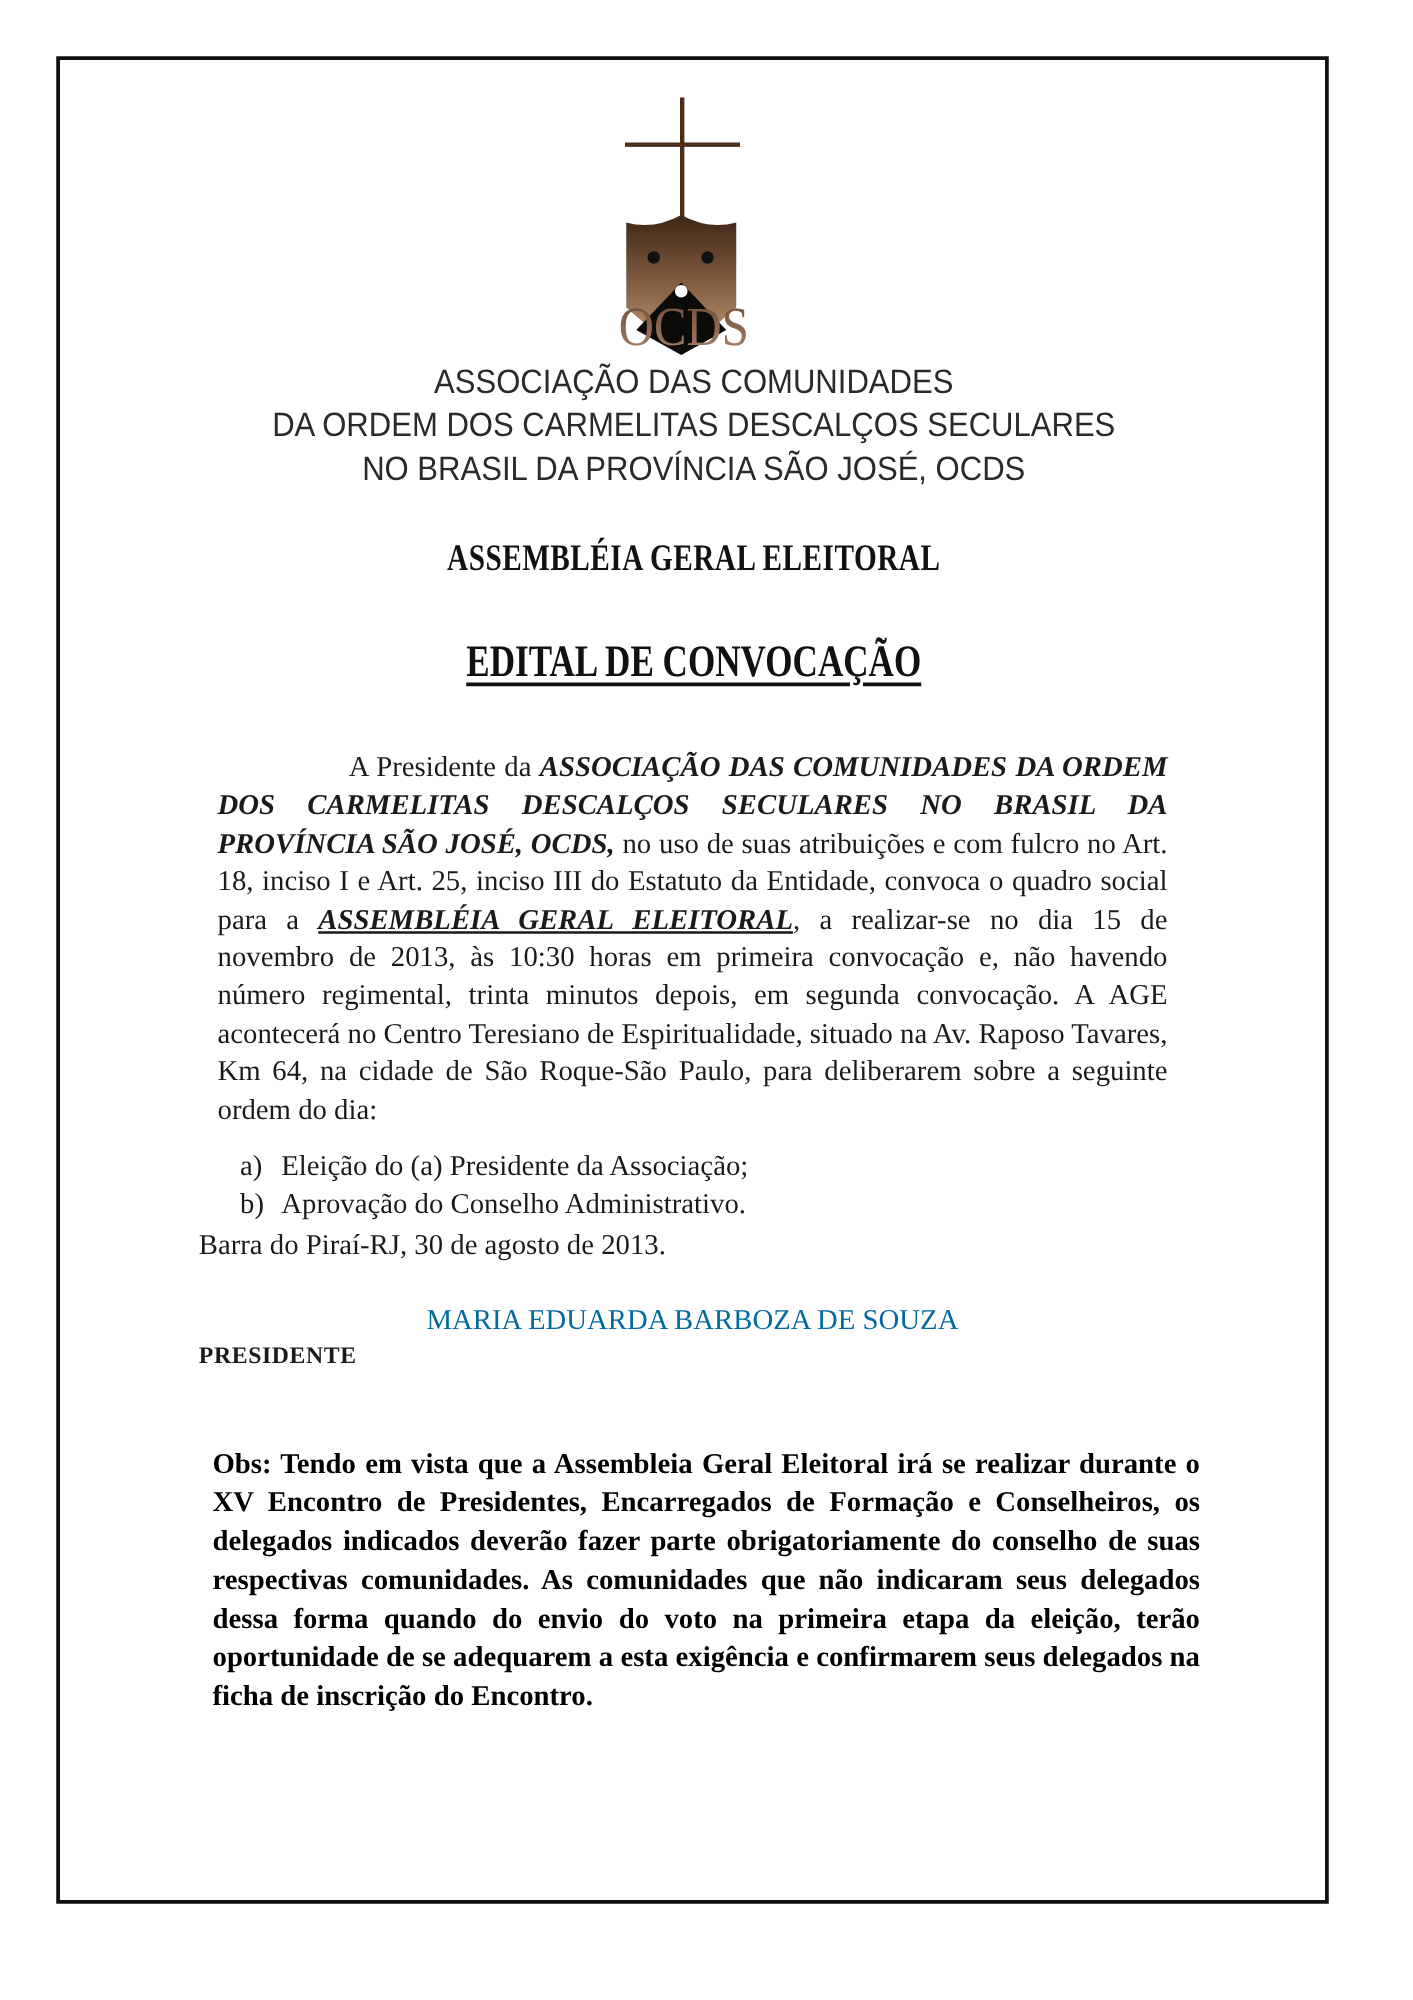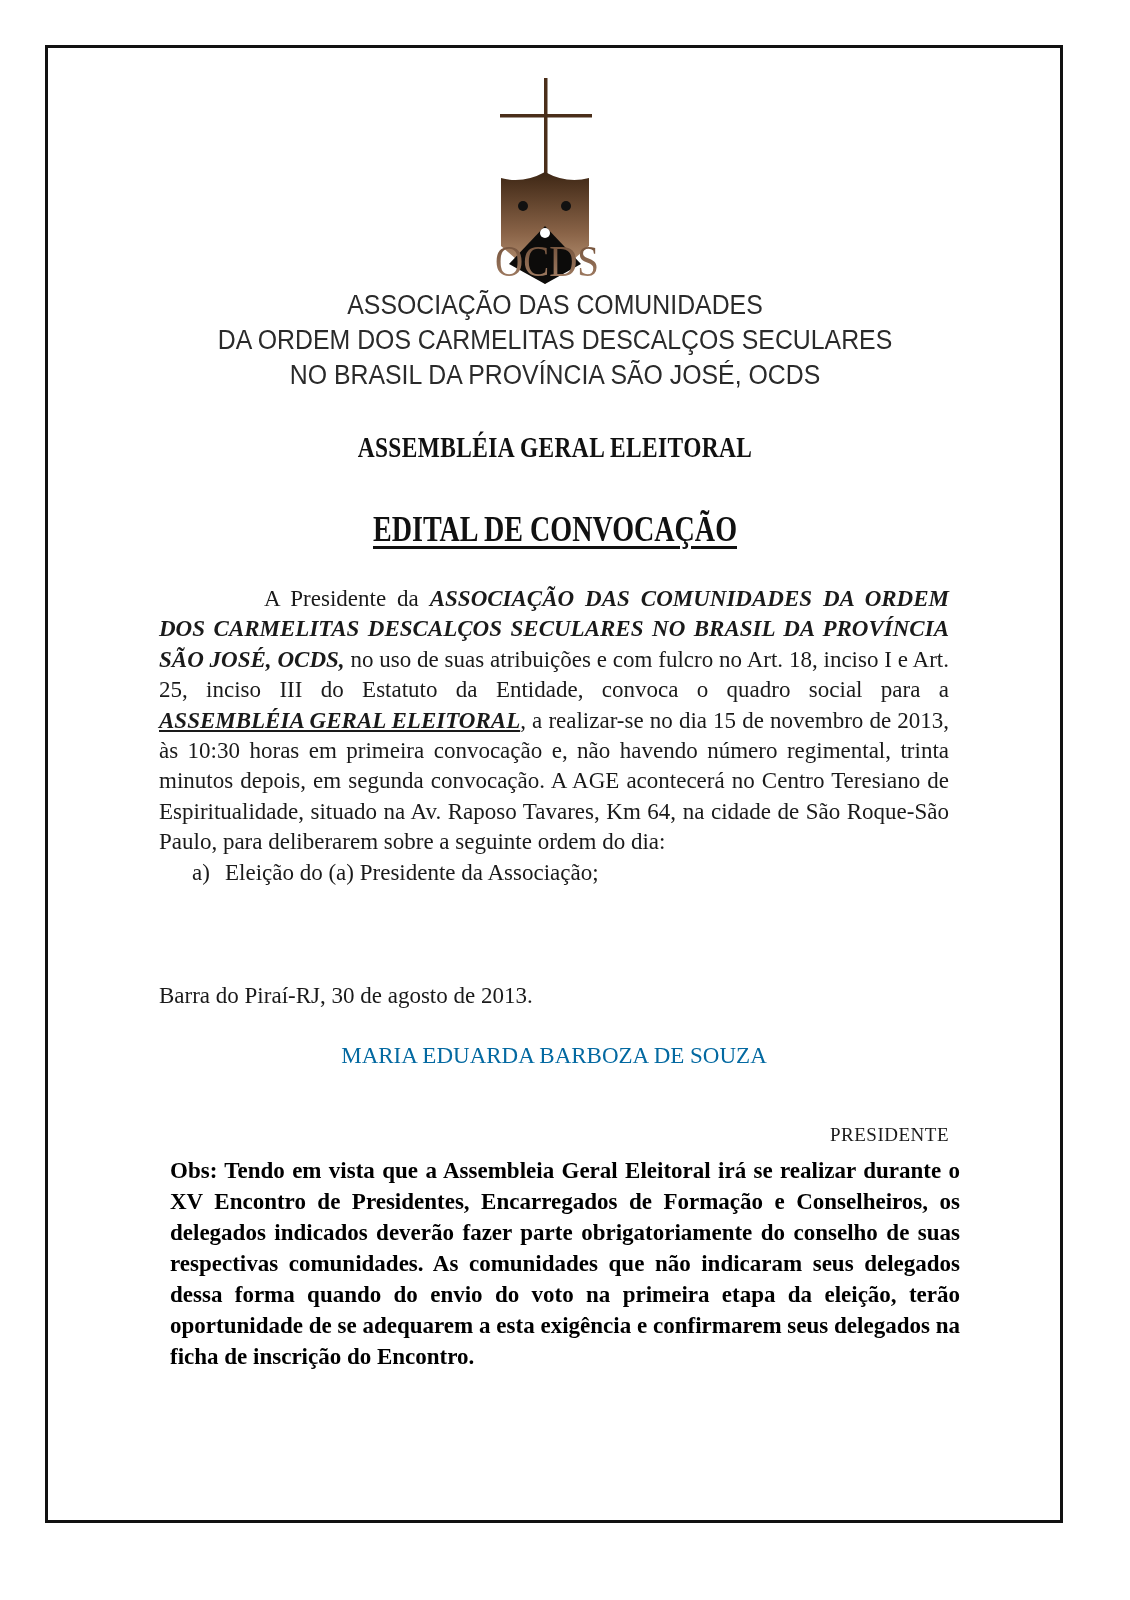--- a/index.html
+++ b/index.html
@@ -25,37 +25,37 @@
       position: absolute; left: 100px; width: 910px; top: 508px; text-align: center;
       font-family: "Liberation Serif", serif; font-weight: bold; font-size: 36px;
       color: #111; transform: scaleX(0.78); transform-origin: center top;
     }
     .title2 span { text-decoration: underline; text-decoration-thickness: 3px; text-underline-offset: 5px; }
     .body {
       position: absolute; left: 159px; width: 790px; top: 584px;
       font-family: "Liberation Serif", serif; font-size: 23px; line-height: 30.4px;
       color: #1a1a1a; text-align: justify;
     }
-    .body p { margin: 0; text-indent: 105px; }
+    .body p { margin: 15px; text-indent: 105px; }
     .body b.it { font-style: italic; font-weight: bold; }
     .body u b { font-style: italic; }
     .list { margin: 0; padding: 0; list-style: none; }
     .list li { padding-left: 33px; position: relative; text-align: left; }
     .list li .mk { display: inline-block; width: 33px; }
     .place {
       position: absolute; left: 159px; width: 790px; top: 983px; text-align: left;
       font-family: "Liberation Serif", serif; font-size: 23px; color: #1a1a1a;
     }
     .sig {
       position: absolute; left: 159px; width: 790px; top: 1043px; text-align: center;
       font-family: "Liberation Serif", serif; font-size: 23px; color: #0369a1;
     }
     .role {
-      position: absolute; left: 159px; width: 790px; top: 1124px; text-align: right;
-      font-family: "Liberation Serif", serif; font-size: 19px; color: #1a1a1a; letter-spacing: 0.5px;
+      position: absolute; left: 159px; width: 790px; top: 1074px; text-align: left;
+      font-family: "Liberation Serif", serif; font-size: 19px; color: #1a1a1a; letter-spacing: 0.5px; font-weight: bold;
     }
     .obs {
       position: absolute; left: 170px; width: 790px; top: 1155px;
       font-family: "Liberation Serif", serif; font-weight: bold; font-size: 23px; line-height: 31px;
       color: #000; text-align: justify;
     }
   </style>
 </head>
 <body>
 
@@ -95,20 +95,21 @@
   <div>NO BRASIL DA PROVÍNCIA SÃO JOSÉ, OCDS</div>
 </div>
 
 <div class="title1">ASSEMBLÉIA GERAL ELEITORAL</div>
 <div class="title2"><span>EDITAL DE CONVOCAÇÃO</span></div>
 
 <div class="body">
   <p><span>A Presidente da </span><b class="it">ASSOCIAÇÃO DAS COMUNIDADES DA ORDEM DOS CARMELITAS DESCALÇOS SECULARES NO BRASIL DA PROVÍNCIA SÃO JOSÉ, OCDS,</b><span> no uso de suas atribuições e com fulcro no Art. 18, inciso I e Art. 25, inciso III do Estatuto da Entidade, convoca o quadro social para a </span><u><b>ASSEMBLÉIA GERAL ELEITORAL</b></u><span>, a realizar-se no dia 15 de novembro de 2013, às 10:30 horas em primeira convocação e, não havendo número regimental, trinta minutos depois, em segunda convocação. A AGE acontecerá no Centro Teresiano de Espiritualidade, situado na Av. Raposo Tavares, Km 64, na cidade de São Roque-São Paulo, para deliberarem sobre a seguinte ordem do dia:</span></p>
   <ul class="list">
     <li><span class="mk">a)</span><span>Eleição do (a) Presidente da Associação;</span></li>
+    <li><span class="mk">b)</span><span>Aprovação do Conselho Administrativo.</span></li>
   </ul>
 </div>
 
 <div class="place">Barra do Piraí-RJ, 30 de agosto de 2013.</div>
 <div class="sig">MARIA EDUARDA BARBOZA DE SOUZA</div>
 <div class="role">PRESIDENTE</div>
 
 <div class="obs">
   <span>Obs:</span><span> Tendo em vista que a Assembleia Geral Eleitoral irá se realizar durante o XV Encontro de Presidentes, Encarregados de Formação e Conselheiros, os delegados indicados deverão fazer parte obrigatoriamente do conselho de suas respectivas comunidades. As comunidades que não indicaram seus delegados dessa forma quando do envio do voto na primeira etapa da eleição, terão oportunidade de se adequarem a esta exigência e confirmarem seus delegados na ficha de inscrição do Encontro.</span>
 </div>

